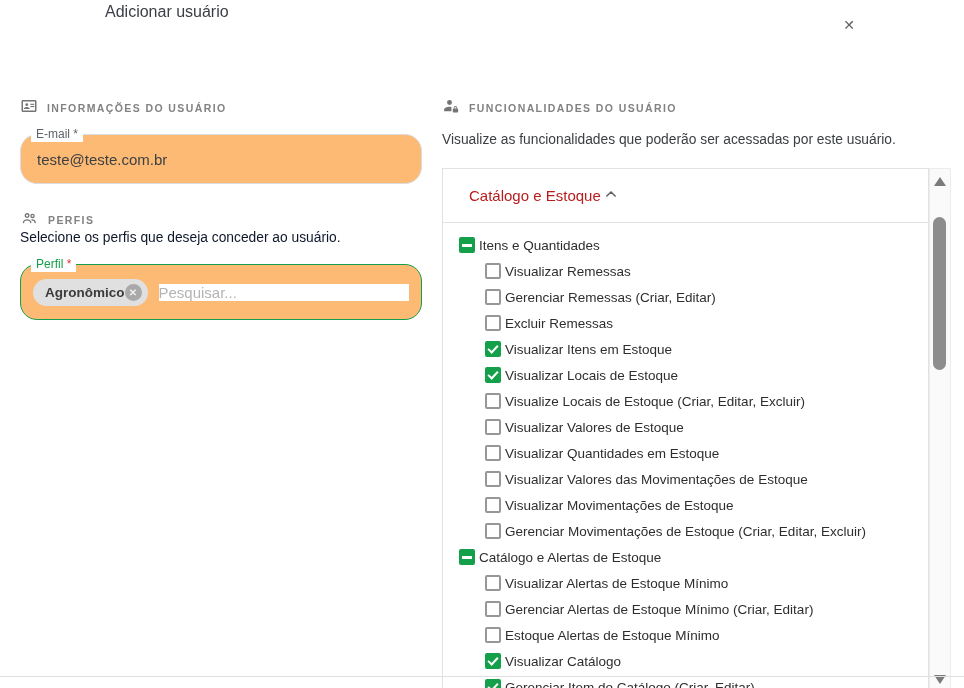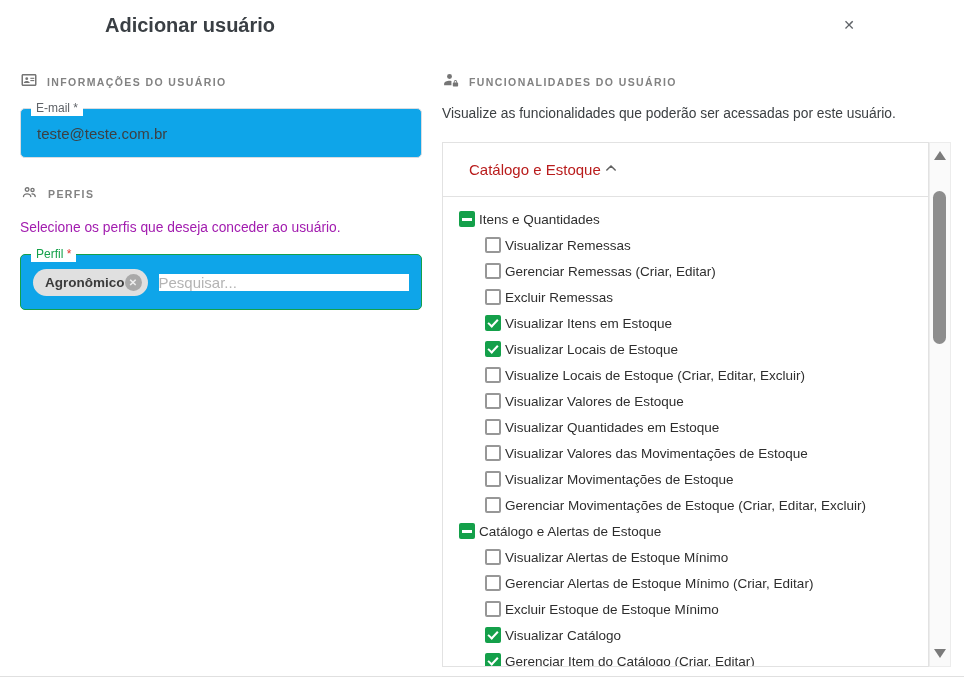--- a/index.html
+++ b/index.html
@@ -2,40 +2,40 @@
 <html style="--green: #14A04A; --red: #E5342E; --border: #DADCE0; --chipbg: #E0E0E0;"><head>
 <meta charset="utf-8">
 <style>
   * { margin:0; padding:0; box-sizing:border-box; }
   html,body { background:#fff; }
   body { font-family:"Liberation Sans", sans-serif; width:964px; height:688px; overflow:hidden; position:relative; color:#3c4043; }
   :root { --green:#14A04A; --red:#E5342E; --border:#DADCE0; --chipbg:#E0E0E0; }
 
   .dialog { position:relative; width:964px; height:688px; background:#fff; }
 
-  .dialog-title { position:absolute; left:105px; top:14px; font-size:20px; font-weight:700; color:#3a3f44; }
+  .dialog-title { position:absolute; left:105px; top:3px; font-size:16px; font-weight:400; color:#3a3f44; }
   .close-btn { position:absolute; left:838px; top:14px; width:22px; height:22px; display:flex; align-items:center; justify-content:center;
                font-size:14px; color:#5f6368; cursor:pointer; }
 
-  .section-header { display:flex; align-items:center; gap:9px; height:18px; }
+  .section-header { display:flex; align-items:center; gap:9px; height:18px;margin-top:26px; }
   .section-header .sh-label { font-size:10.5px; font-weight:700; letter-spacing:1.4px; color:#828282; }
   .section-header svg { flex:none; }
 
   .left-col  { position:absolute; left:20px;  top:73px; width:402px; }
   .right-col { position:absolute; left:442px; top:73px; width:608px; }
 
   
-  .field { position:relative; border:1px solid var(--border); border-radius:5px; background:#0ea5e9; }
+  .field { position:relative; border:1px solid var(--border); border-radius:17px; background:#fdba74; }
   .field-label { position:absolute; top:-8px; left:10px; background:#fff; padding:0 5px; font-size:12px; color:#5f6368; line-height:15px; }
   .email-field { margin-top:17px; height:50px; }
   .email-input { width:100%; height:100%; border:none; outline:none; background:transparent; padding:0 16px;
                  font-family:"Liberation Sans", sans-serif; font-size:15px; color:#3c4043; }
 
   .perfis-header { margin-top:27px; }
-  .description { margin-top:17px; font-size:13.8px; color:#a21caf; }
+  .description { margin-top:1px; font-size:13.8px; color:#0f172a; }
 
   .perfil-field { margin-top:19px; height:56px; border:1.5px solid var(--green); display:flex; align-items:center; gap:11px; padding:17px 12px; }
   .perfil-field .field-label { color:var(--green); }
   .perfil-field .field-label .req { color:var(--red); }
 
   .chip { display:inline-flex; align-items:center; height:27px; background:var(--chipbg); border-radius:14px;
           padding:0 6px 0 12px; font-size:13.5px; font-weight:700; color:#3b3b3b; flex:none;justify-content:center; }
   .chip-x { width:17px; height:17px; border-radius:50%; background:#a9a9a9; color:#efefef; display:flex; align-items:center;
             justify-content:center; font-size:10px; cursor:pointer; }
   .search-input { flex:1; min-width:40px; border:none; outline:none; font-family:"Liberation Sans", sans-serif; font-size:15px; color:#3c4043; }
@@ -207,21 +207,21 @@
             <div class="perm-row child">
     <span class="cbx unchecked"></span>
     <span class="perm-label">Visualizar Alertas de Estoque Mínimo</span>
   </div>
             <div class="perm-row child">
     <span class="cbx unchecked"></span>
     <span class="perm-label">Gerenciar Alertas de Estoque Mínimo (Criar, Editar)</span>
   </div>
             <div class="perm-row child">
     <span class="cbx unchecked"></span>
-    <span class="perm-label">Excluir Estoque de Estoque Mínimo</span>
+    <span class="perm-label">Estoque Alertas de Estoque Mínimo</span>
   </div>
             <div class="perm-row child">
     <span class="cbx checked"></span>
     <span class="perm-label">Visualizar Catálogo</span>
   </div>
             <div class="perm-row child">
     <span class="cbx checked"></span>
     <span class="perm-label">Gerenciar Item do Catálogo (Criar, Editar)</span>
   </div>
           </div>

